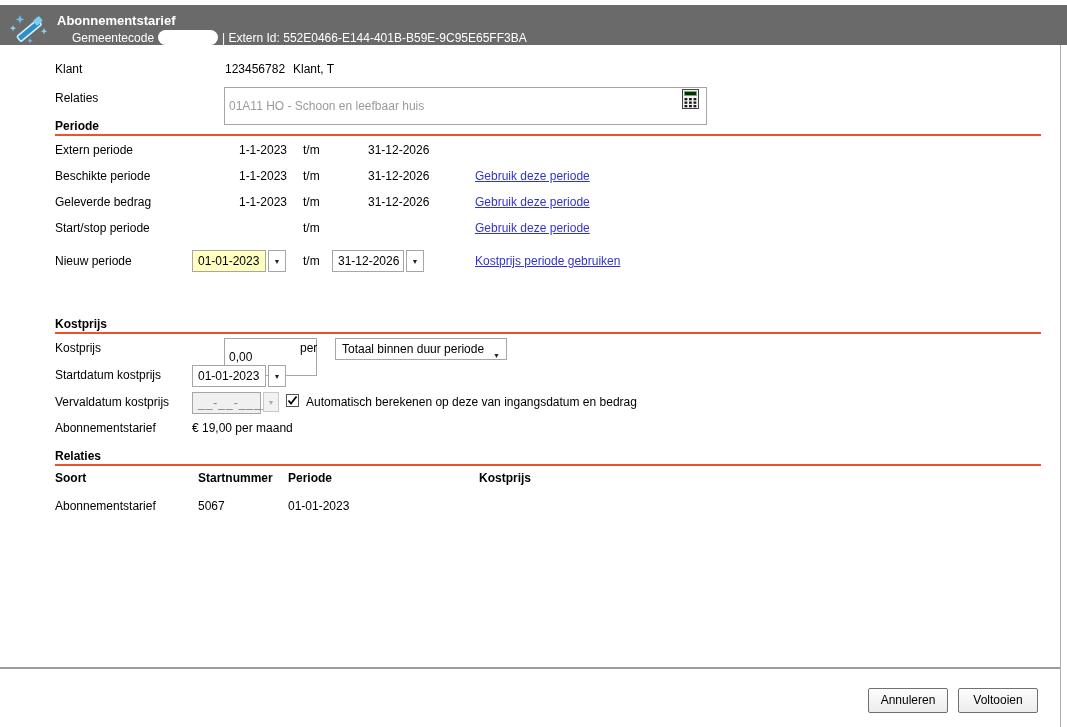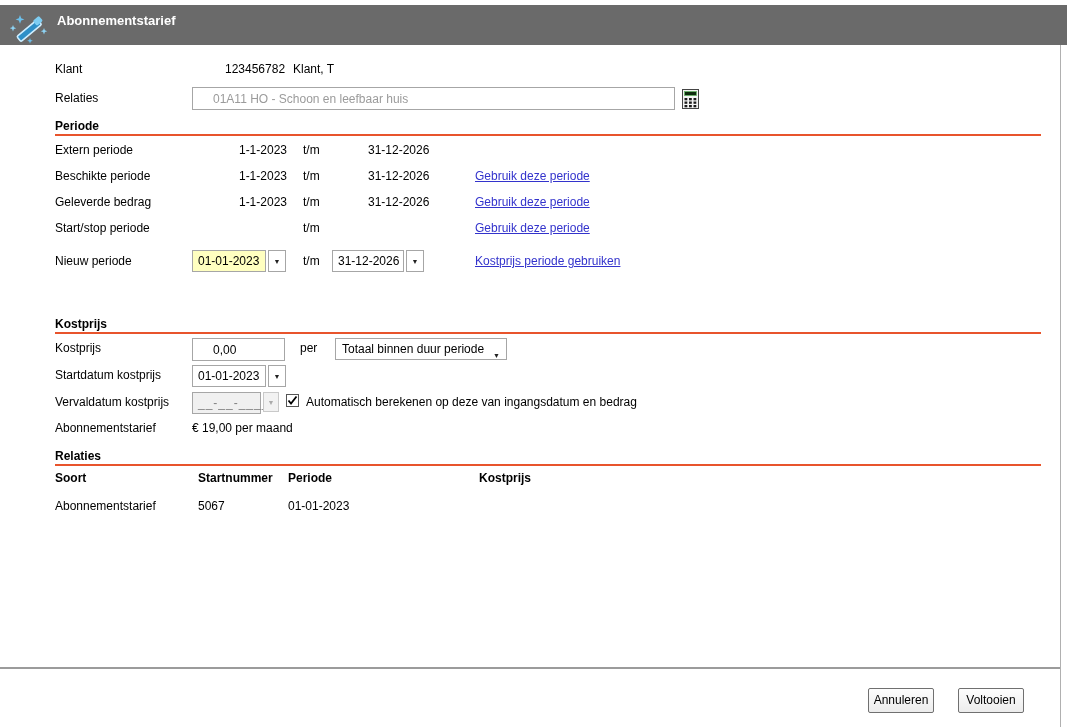--- a/index.html
+++ b/index.html
@@ -16,22 +16,22 @@
   .hdr-icon { left:10px; top:9px; width:38px; height:33px; }
   .hdr-title { left:57px; top:8px; color:#fff; font-weight:bold; font-size:13px; white-space:nowrap; }
   .hdr-sub { left:72px; top:25px; color:#fff; font-size:12px; white-space:nowrap; display:flex; align-items:center; }
   .redact { display:inline-block; width:60px; height:15px; background:#fff; border-radius:8px; margin:0 4px; }
 
   
   .lbl { left:55px; white-space:nowrap; }
   .sec-head { left:55px; font-weight:bold; white-space:nowrap; }
   .sec-rule { left:55px; width:986px; height:2px; background:#e8542c; }
 
-  .tb { border:1px solid #a6a6a6; background:#fff; height:23px; font-size:12px;
-        font-family:"Liberation Sans", sans-serif; padding:0 20px; color:#000; }
+  .tb { border:1px solid #a6a6a6; background:#fff; height:38px; font-size:12px;
+        font-family:"Liberation Sans", sans-serif; padding:0 4px; color:#000;margin-left:32px; }
   .tb.dis { color:#9b9b9b; }
 
   .datefield { border:1px solid #a6a6a6; background:#fff; height:22px; line-height:20px;
                padding:0 5px; white-space:nowrap; }
   .datefield.hl { background:#ffffc0; }
   .datefield.gray { background:#f0f0f0; color:#808080; letter-spacing:1px; }
 
   .dd-btn { border:1px solid #a6a6a6; background:#fff; height:22px; width:18px;
             display:flex; align-items:center; justify-content:center;
             font-size:7px; color:#222; cursor:default; }
@@ -48,37 +48,42 @@
 
   .chk { width:13px; height:13px; border:1px solid #555; background:#fff;
          display:flex; align-items:center; justify-content:center; }
 
   
   .th { font-weight:bold; white-space:nowrap; }
 
   
   .sep { left:0; top:667px; width:1060px; height:2px; background:#9b9b9b; }
   .edge { left:1060px; top:45px; width:1px; height:682px; background:#b0b0b0; }
-  .btn { top:688px; width:66px; height:25px; border:1px solid #707070; border-radius:2px;
+  .btn { top:688px; width:80px; height:25px; border:1px solid #707070; border-radius:2px;
          background:linear-gradient(#fdfdfd,#ececec); font-family:"Liberation Sans",sans-serif;
          font-size:12px; color:#000; text-align:center; line-height:23px; cursor:pointer; }
 </style>
 </head>
 <body>
 
 <div class="abs hdr">
   <svg class="abs hdr-icon" viewBox="0 0 38 33">
     <rect x="6" y="13.5" width="27" height="6.5" rx="1.5" fill="#2e8fc7" stroke="#cfeeff" stroke-width="1.6" transform="rotate(-40 19 17)"></rect>
     <rect x="24" y="3.5" width="8" height="6.5" rx="1.5" fill="#7ecdf2" transform="rotate(-40 28 7)"></rect>
     <path d="M10 1 l1.2 3.2 3.2 1.2 -3.2 1.2 -1.2 3.2 -1.2 -3.2 -3.2 -1.2 3.2 -1.2 z" fill="#6cc0ec"></path>
     <path d="M3 11 l.9 2.3 2.3 .9 -2.3 .9 -.9 2.3 -.9 -2.3 -2.3 -.9 2.3 -.9 z" fill="#8ed4f5"></path>
     <path d="M34 14 l.9 2.3 2.3 .9 -2.3 .9 -.9 2.3 -.9 -2.3 -2.3 -.9 2.3 -.9 z" fill="#8ed4f5"></path>
     <path d="M20 24 l.8 2 2 .8 -2 .8 -.8 2 -.8 -2 -2 -.8 2 -.8 z" fill="#6cc0ec"></path>
   </svg>
   <div class="abs hdr-title">Abonnementstarief</div>
+  <div class="abs hdr-sub">
+    <span>Gemeentecode</span>
+    <span class="redact"></span>
+    <span>| Extern Id: 552E0466-E144-401B-B59E-9C95E65FF3BA</span>
+  </div>
 </div>
 
 <div class="abs lbl" style="top:62px">Klant</div>
 <div class="abs" style="left:225px; top:62px">123456782</div>
 <div class="abs" style="left:293px; top:62px">Klant, T</div>
 
 <div class="abs lbl" style="top:91px">Relaties</div>
 <input class="abs tb dis" style="left: 192px; top: 87px; width: 483px;" readonly="" value="01A11 HO - Schoon en leefbaar huis">
 <svg class="abs" style="left:682px; top:89px" width="17" height="20" viewBox="0 0 17 20">
   <rect x="0.5" y="0.5" width="16" height="19" fill="#f4f4f4" stroke="#444"></rect>

